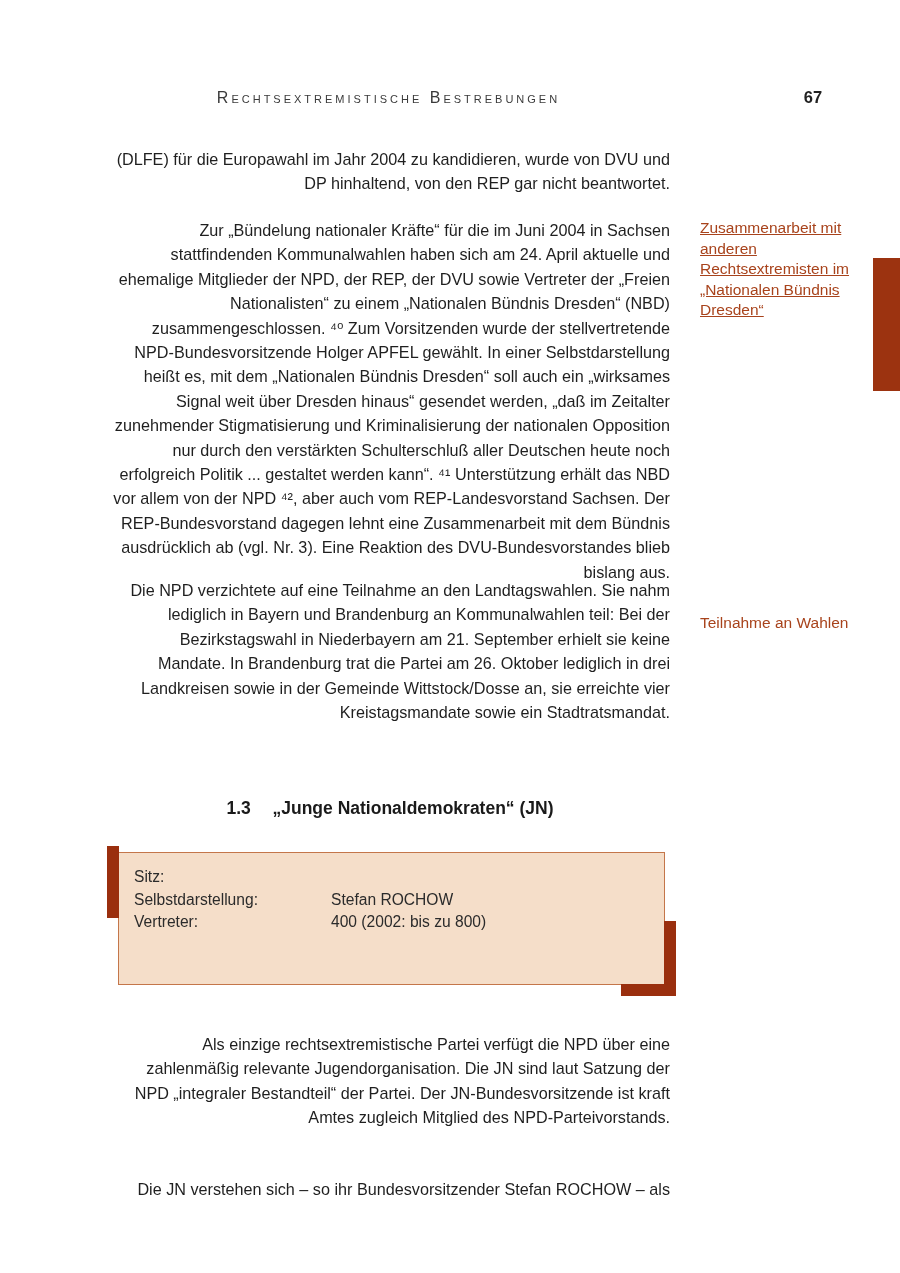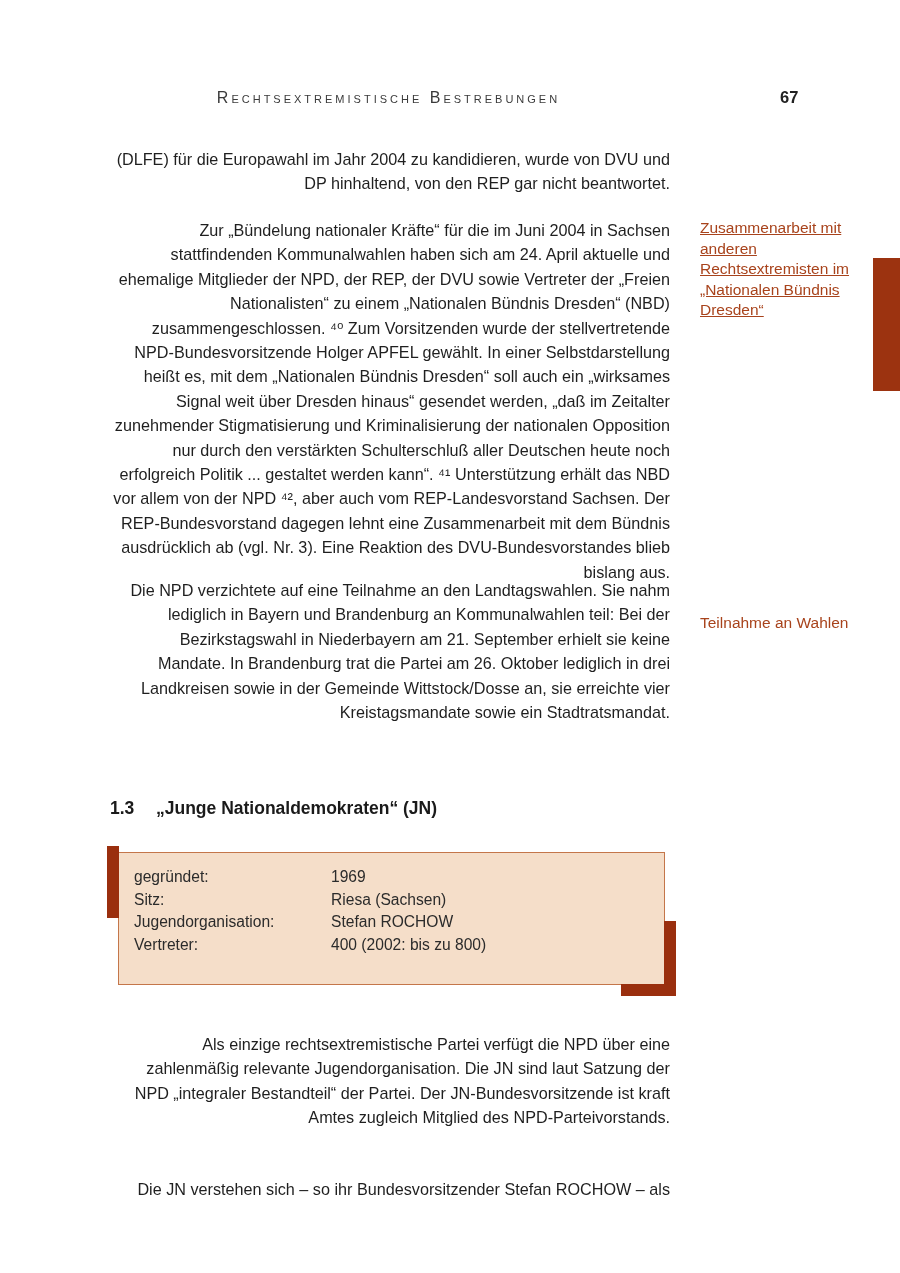--- a/index.html
+++ b/index.html
@@ -12,21 +12,21 @@
   }
 
   
   .header-title {
     position:absolute; top:89px; left:110px; width:557px;
     text-align:center; font-variant:small-caps; letter-spacing:3px;
     font-size:16px; color:#3a3a3a;
   }
   .page-number {
     position:absolute; top:88px; left:780px; width:66px;
-    text-align:left; font-weight:bold; font-size:16.5px; color:#222;
+    text-align:center; font-weight:bold; font-size:16.5px; color:#222;
   }
 
   
   .edge-accent {
     position:absolute; right:0; top:258px; width:27px; height:133px;
     background:#9c3310;
   }
 
   
   .para {
@@ -44,21 +44,21 @@
   .margin-note {
     position:absolute; left:700px; width:172px;
     font-size:15.5px; line-height:20.5px; color:#a8431c;
   }
   .mn1 { top:218px;text-decoration:underline; }
   .mn2 { top:613px; }
 
   
   .section-heading {
     position:absolute; left:110px; top:798px; width:560px;
-    display:flex; font-weight:bold; font-size:17.5px; color:#1a1a1a;
+    display:flex; font-weight:bold; font-size:17.5px; color:#1a1a1a;justify-content:center;
   }
   .section-number { width:46px; flex:0 0 46px; }
 
   
   .infobox {
     position:absolute; left:118px; top:852px; width:547px; height:133px;
     background:#f5dec9; border:1px solid #c4764a;
     padding:13px 0 0 15px;
   }
   .infobox-accent-tl {
@@ -110,29 +110,24 @@
     <span class="section-number">1.3</span>
     <span class="section-title">„Junge Nationaldemokraten“ (JN)</span>
   </div>
 
   <div class="infobox">
     <div class="infobox-accent-tl"></div>
     <div class="infobox-accent-br-v"></div>
     <div class="infobox-accent-br-h"></div>
 
     <div class="infobox-row">
-      <span class="infobox-label">gegründet:</span>
-      <span class="infobox-value">1969</span>
+      <span class="infobox-label">Sitz:</span>
     </div>
     <div class="infobox-row">
-      <span class="infobox-label">Sitz:</span>
-      <span class="infobox-value">Riesa (Sachsen)</span>
-    </div>
-    <div class="infobox-row">
-      <span class="infobox-label">Jugendorganisation:</span>
+      <span class="infobox-label">Selbstdarstellung:</span>
       <span class="infobox-value">Stefan ROCHOW</span>
     </div>
     <div class="infobox-row">
       <span class="infobox-label">Vertreter:</span>
       <span class="infobox-value">400 (2002: bis zu 800)</span>
     </div>
   </div>
 
   <p class="para p5">Die JN verstehen sich – so ihr Bundesvorsitzender Stefan ROCHOW – als „national-revolutionäre Speerspitze“ der NPD. ⁴³ Nur durch eine</p>
   <p class="para p4">Als einzige rechtsextremistische Partei verfügt die NPD über eine zahlenmäßig relevante Jugendorganisation. Die JN sind laut Satzung der NPD „integraler Bestandteil“ der Partei. Der JN-Bundesvorsitzende ist kraft Amtes zugleich Mitglied des NPD-Parteivorstands.</p>

